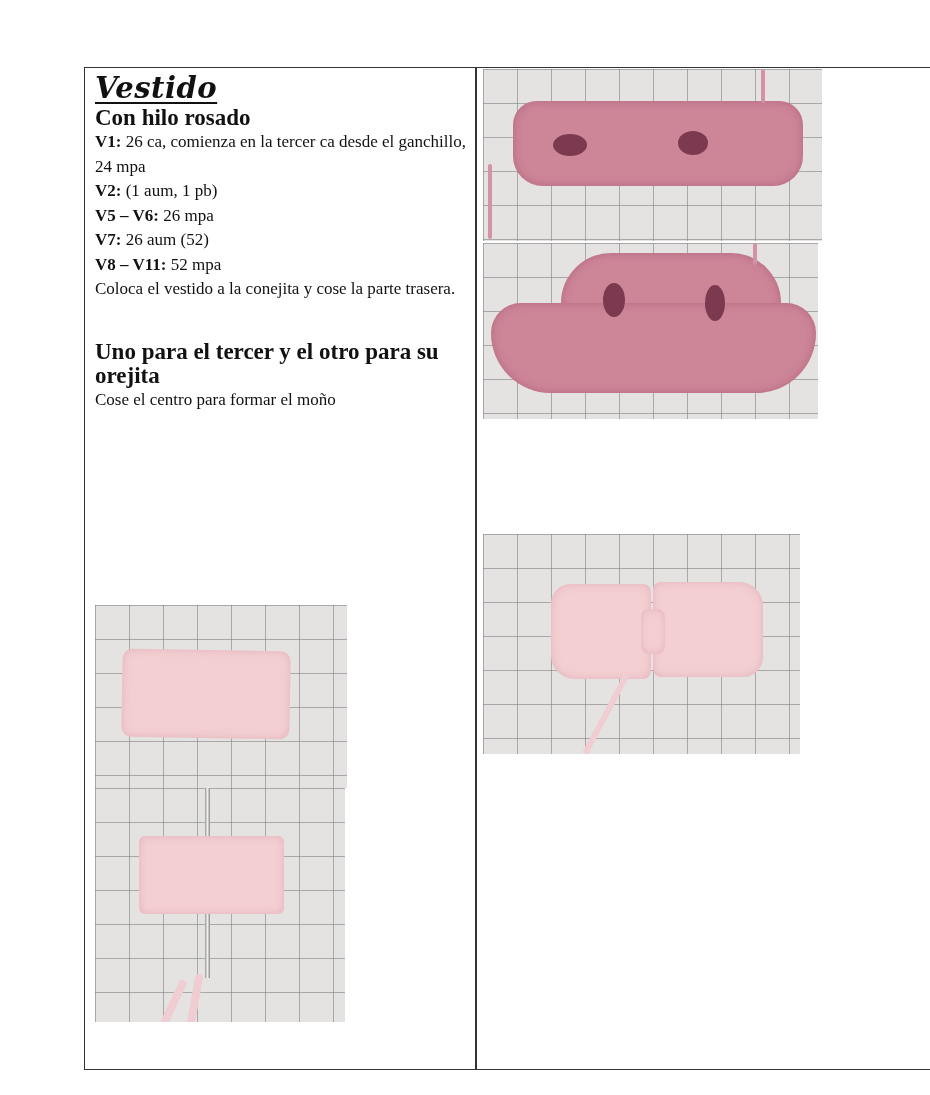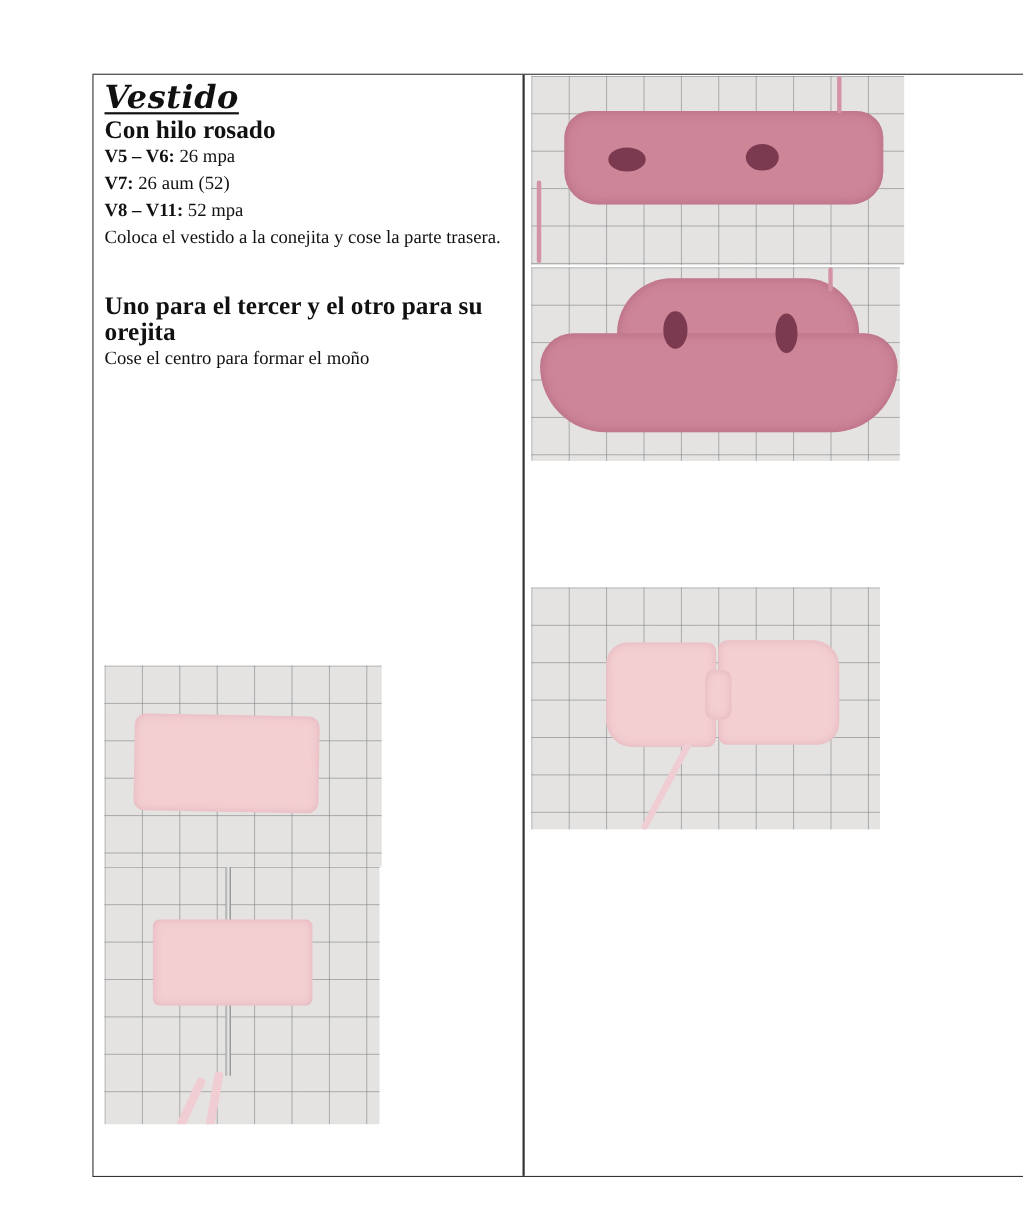--- a/index.html
+++ b/index.html
@@ -34,20 +34,22 @@
 </style>
 </head>
 <body>
 
 <div class="table">
   <div class="divider"></div>
 
   <div class="col-left">
     <h2 class="heading">Vestido</h2>
     <div class="sub">Con hilo rosado</div>
+    <div class="line"><b>V1:</b><span> 26 ca, comienza en la tercer ca desde el ganchillo, 24 mpa</span></div>
+    <div class="line"><b>V2:</b><span> (1 aum, 1 pb)</span></div>
     <div class="line"><b>V5 – V6:</b><span> 26 mpa</span></div>
     <div class="line"><b>V7:</b><span> 26 aum (52)</span></div>
     <div class="line"><b>V8 – V11:</b><span> 52 mpa</span></div>
     <div class="line">Coloca el vestido a la conejita y cose la parte trasera.</div>
 
     <div class="spacer"></div>
 
     <div class="sub">Uno para el tercer y el otro para su orejita</div>
     <div class="line">Cose el centro para formar el moño</div>
   </div>

